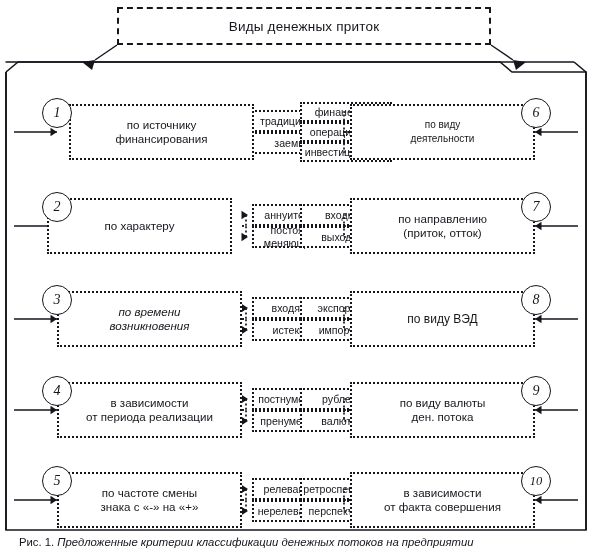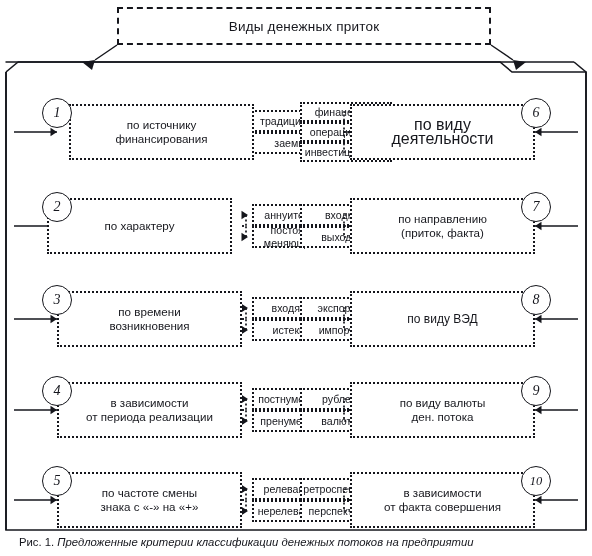--- a/index.html
+++ b/index.html
@@ -119,21 +119,21 @@
     <path d="M574,62 L586,72" fill="none" stroke="#15161c" stroke-width="1.6"></path>
   </svg>
 
   <div id="rows-host">
       <div class="row" style="top: 96px;">
         <div class="dbox" style="left: 69px; top: 8px; width: 185px; height: 56px;">
           <span class="lbl" style="font-size: 11.6px; line-height: 14.5px;">по источнику
 финансирования</span>
         </div>
         <div class="dbox" style="left: 350px; top: 8px; width: 185px; height: 56px;">
-          <span class="lbl" style="font-size: 16px; line-height: 14.5px;">по виду
+          <span class="lbl" style="font-size: 10px; line-height: 14.5px;">по виду
 деятельности</span>
         </div>
         <div class="num-circle" style="left: 42px; top: 2px;">1</div>
         <div class="num-circle" style="left: 521px; top: 2px;">6</div>
         <div class="cellbox" style="left: 252px; top: 14px; width: 88px; height: 22px;">
           <span class="lbl">традиционные</span>
         </div>
         <div class="cellbox" style="left: 252px; top: 36px; width: 88px; height: 22px;">
           <span class="lbl">заемные</span>
         </div>
@@ -163,21 +163,21 @@
           <polyline points="350,36 344,36 344,56 397,56" fill="none" stroke="#15161c" stroke-width="1.7" stroke-dasharray="2,2.3"></polyline>
           <polygon points="397,56 403.5,51.8 403.5,60.2" fill="#15161c"></polygon>
         </svg>
       </div>
       <div class="row" style="top: 190px;">
         <div class="dbox" style="left: 47px; top: 8px; width: 185px; height: 56px;">
           <span class="lbl" style="font-size: 11.6px; line-height: 14.5px;">по характеру</span>
         </div>
         <div class="dbox" style="left: 350px; top: 8px; width: 185px; height: 56px;">
           <span class="lbl" style="font-size: 11.6px; line-height: 14.5px;">по направлению
-(приток, факта)</span>
+(приток, отток)</span>
         </div>
         <div class="num-circle" style="left: 42px; top: 2px;">2</div>
         <div class="num-circle" style="left: 521px; top: 2px;">7</div>
         <div class="cellbox" style="left: 252px; top: 14px; width: 88px; height: 22px;">
           <span class="lbl">аннуитетные</span>
         </div>
         <div class="cellbox" style="left: 252px; top: 36px; width: 88px; height: 22px;">
           <span class="lbl">постоянно
 меняющиеся</span>
         </div>
@@ -198,21 +198,21 @@
           <polyline points="242,36 246,36 246,47 248,47" fill="none" stroke="#15161c" stroke-width="1.7" stroke-dasharray="2,2.3"></polyline>
           <polygon points="248,47 241.5,42.8 241.5,51.2" fill="#15161c"></polygon>
           <polyline points="350,36 344,36 344,25 397,25" fill="none" stroke="#15161c" stroke-width="1.7" stroke-dasharray="2,2.3"></polyline>
           <polygon points="397,25 403.5,20.8 403.5,29.2" fill="#15161c"></polygon>
           <polyline points="350,36 344,36 344,47 397,47" fill="none" stroke="#15161c" stroke-width="1.7" stroke-dasharray="2,2.3"></polyline>
           <polygon points="397,47 403.5,42.8 403.5,51.2" fill="#15161c"></polygon>
         </svg>
       </div>
       <div class="row" style="top: 283px;">
         <div class="dbox" style="left: 57px; top: 8px; width: 185px; height: 56px;">
-          <span class="lbl" style="font-size: 11.6px; line-height: 14.5px;">по времени
+          <span class="lbl" style="font-size: 11.6px; line-height: 14.5px; font-style: italic;">по времени
 возникновения</span>
         </div>
         <div class="dbox" style="left: 350px; top: 8px; width: 185px; height: 56px;">
           <span class="lbl" style="font-size: 12px; line-height: 14.5px;">по виду ВЭД</span>
         </div>
         <div class="num-circle" style="left: 42px; top: 2px;">3</div>
         <div class="num-circle" style="left: 521px; top: 2px;">8</div>
         <div class="cellbox" style="left: 252px; top: 14px; width: 88px; height: 22px;">
           <span class="lbl">входящие</span>
         </div>

